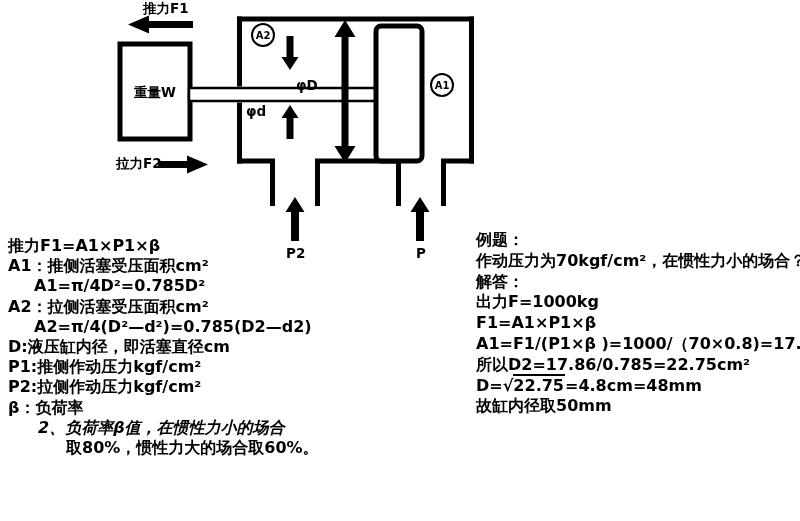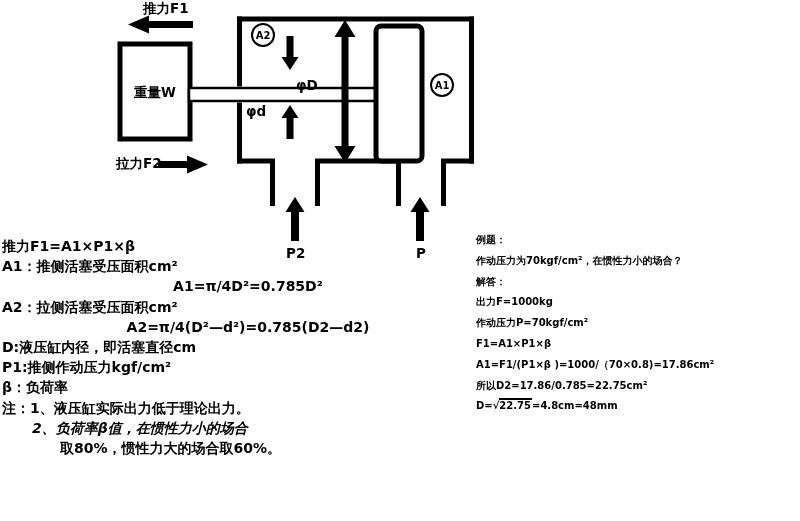--- a/index.html
+++ b/index.html
@@ -8,24 +8,24 @@
   svg.diagram{position:absolute;left:0;top:0;width:800px;height:262px;}
   svg .thick{fill:none;stroke:#000;stroke-width:5;}
   svg .wallfill{fill:#fff;stroke:#000;stroke-width:5;}
   svg .rod{fill:#fff;stroke:#000;stroke-width:2.5;}
   svg .circ{fill:#fff;stroke:#000;stroke-width:2;}
   svg polygon{fill:#000;stroke:none;}
   svg text{font-family:"DejaVu Sans",sans-serif;font-weight:bold;fill:#000;}
   svg .t{font-size:13.5px;}
   svg .ts{font-size:10px;}
   .col{position:absolute;font-weight:bold;white-space:nowrap;}
-  #leftcol{left:2px;top:236px;width:466px;font-size:14px;line-height:20.2px;}
-  #rightcol{left:476px;top:230px;width:322px;font-size:10px;line-height:20.8px;}
+  #leftcol{left:8px;top:236px;width:466px;font-size:16px;line-height:20.2px;}
+  #rightcol{left:476px;top:230px;width:322px;font-size:16px;line-height:20.8px;}
   .ln{height:inherit;}
-  .ind1{padding-left:26px;text-align:center;}
+  .ind1{padding-left:26px;}
   .ind2{padding-left:30px;font-style:italic;}
   .ind3{padding-left:58px;}
   .radicand{border-top:2px solid #000;padding-right:1px;}
 </style>
 </head>
 <body>
 
 <div id="page">
 
   <svg class="diagram" viewBox="0 0 800 262">
@@ -68,31 +68,31 @@
   </svg>
 
   <div id="leftcol" class="col">
     <div class="ln">推力F1=A1×P1×β</div>
     <div class="ln">A1：推侧活塞受压面积cm²</div>
     <div class="ln ind1">A1=π/4D²=0.785D²</div>
     <div class="ln">A2：拉侧活塞受压面积cm²</div>
     <div class="ln ind1">A2=π/4(D²—d²)=0.785(D2—d2)</div>
     <div class="ln">D:液压缸内径，即活塞直径cm</div>
     <div class="ln">P1:推侧作动压力kgf/cm²</div>
+    <div class="ln">P2:拉侧作动压力kgf/cm²</div>
     <div class="ln">β：负荷率</div>
-    <div class="ln">注：1、液压缸实际出力低于理论出力。</div>
     <div class="ln ind2">2、负荷率β值，在惯性力小的场合</div>
     <div class="ln ind3">取80%，惯性力大的场合取60%。</div>
   </div>
 
   <div id="rightcol" class="col">
     <div class="ln">例题：</div>
     <div class="ln">作动压力为70kgf/cm²，在惯性力小的场合？</div>
     <div class="ln">解答：</div>
     <div class="ln">出力F=1000kg</div>
-    <div class="ln">作动压力P=70kgf/cm²</div>
     <div class="ln">F1=A1×P1×β</div>
     <div class="ln">A1=F1/(P1×β )=1000/（70×0.8)=17.86cm²</div>
     <div class="ln">所以D2=17.86/0.785=22.75cm²</div>
     <div class="ln"><span>D=</span><span>√</span><span class="radicand">22.75</span><span>=4.8cm=48mm</span></div>
+    <div class="ln">故缸内径取50mm</div>
   </div>
 
 </div>
 
 </body></html>

